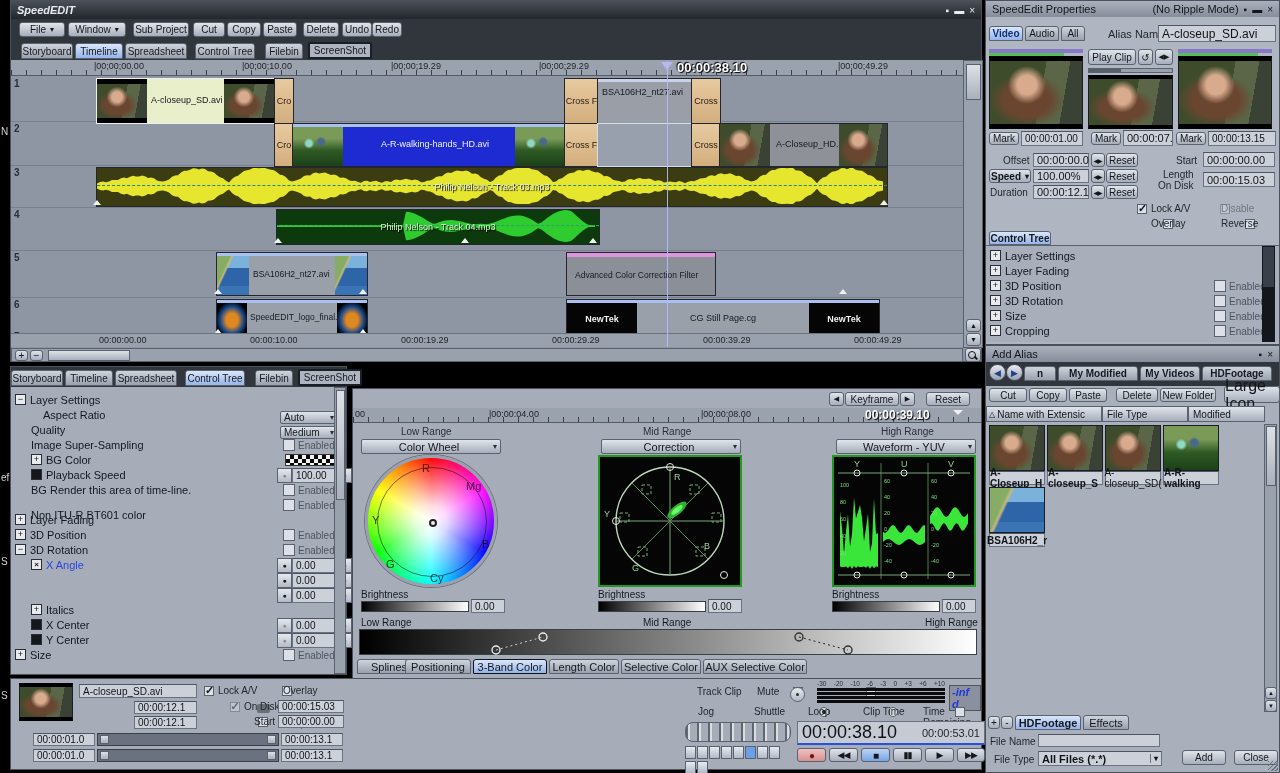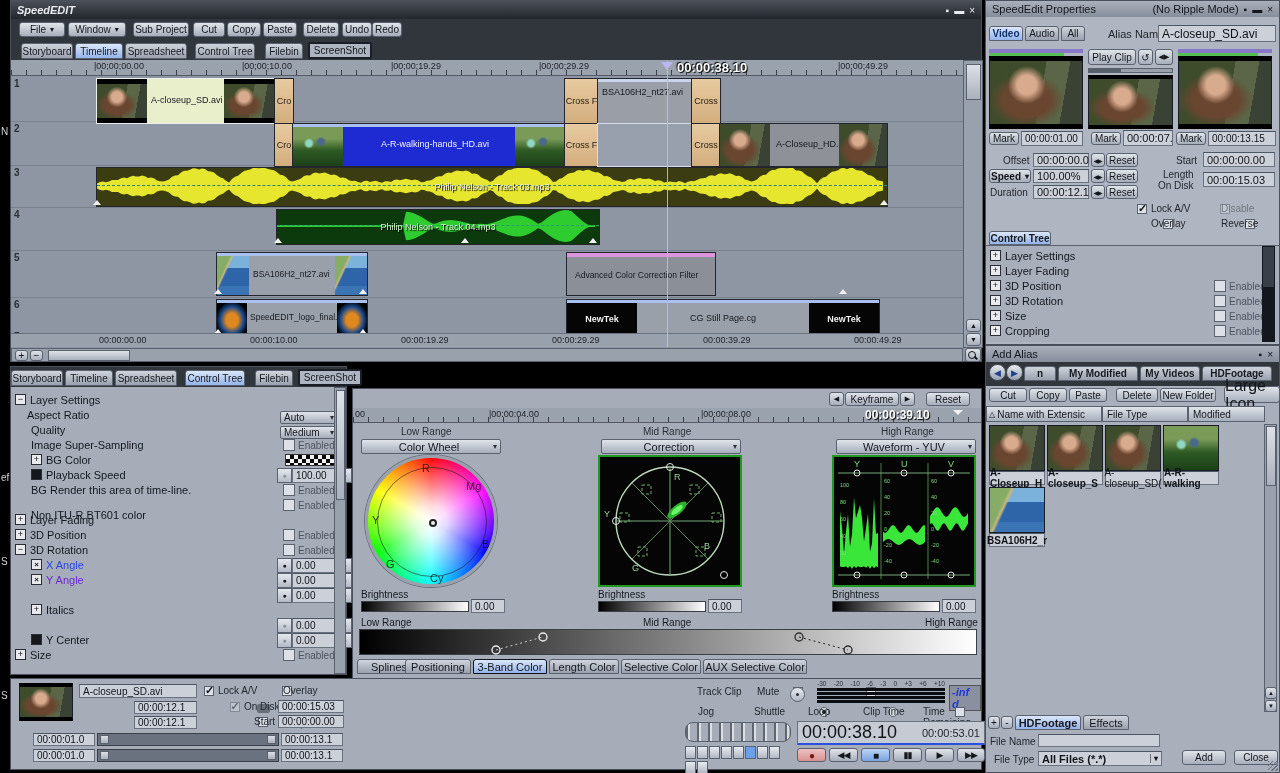--- a/index.html
+++ b/index.html
@@ -281,21 +281,21 @@
   <div class="tab a" style="left:104px;top:3px;width:62px;height:16px;">Spreadsheet</div>
   <div class="tab act a" style="left:174px;top:3px;width:60px;height:16px;">Control Tree</div>
   <div class="tab a" style="left:244px;top:3px;width:38px;height:16px;">Filebin</div>
   <div class="tab shot a" style="left:287px;top:2px;width:64px;height:17px;">ScreenShot</div>
 
   <div class="a" style="left:0;top:20px;right:0;bottom:0;">
     <div class="trow" style="top:5px;">
         <span class="exp m"></span>
         <span>Layer Settings</span>
       </div>
-    <div class="trow" style="top:20px;padding-left:16px;">
+    <div class="trow" style="top:20px;padding-left:32px;">
         <span>Aspect Ratio</span>
       </div>
     <div class="dd a" style="left:269px;top:24px;width:58px;height:13px;">
         <span>Auto</span>
       </div>
     <div class="trow" style="top:35px;padding-left:20px;">
         <span>Quality</span>
       </div>
     <div class="dd a" style="left:269px;top:39px;width:58px;height:13px;">
         <span>Medium</span>
@@ -357,37 +357,37 @@
       </div>
     <div class="trow" style="top:170px;padding-left:20px;">
         <span class="ckb x"></span>
         <span style="color:#2b46e0;">X Angle</span>
       </div>
     <div class="spin" style="left:266px;top:172px;">
         <span class="dotb"></span>
         <span class="fld" style="width:37px;height:13px;">0.00</span>
         <span class="dotb"></span>
       </div>
-    <div class="trow" style="top:185px;padding-left:20px;">
-        <span class="ckb x"></span>
-        <span style="color:#6a2bd0;">Y Angle</span>
-      </div>
     <div class="spin" style="left:266px;top:187px;">
         <span class="dotb"></span>
         <span class="fld" style="width:37px;height:13px;">0.00</span>
         <span class="dotb"></span>
       </div>
     <div class="spin" style="left:266px;top:202px;">
         <span class="dotb"></span>
         <span class="fld" style="width:37px;height:13px;">0.00</span>
         <span class="dotb"></span>
       </div>
     <div class="trow" style="top:215px;padding-left:20px;">
         <span class="exp p"></span>
         <span>Italics</span>
+      </div>
+    <div class="trow" style="top:230px;padding-left:20px;">
+        <span class="ckb f"></span>
+        <span>X Center</span>
       </div>
     <div class="spin" style="left:266px;top:232px;">
         <span class="dotb g"></span>
         <span class="fld" style="width:37px;height:13px;">0.00</span>
         <span class="dotb"></span>
       </div>
     <div class="trow" style="top:245px;padding-left:20px;">
         <span class="ckb f"></span>
         <span>Y Center</span>
       </div>

